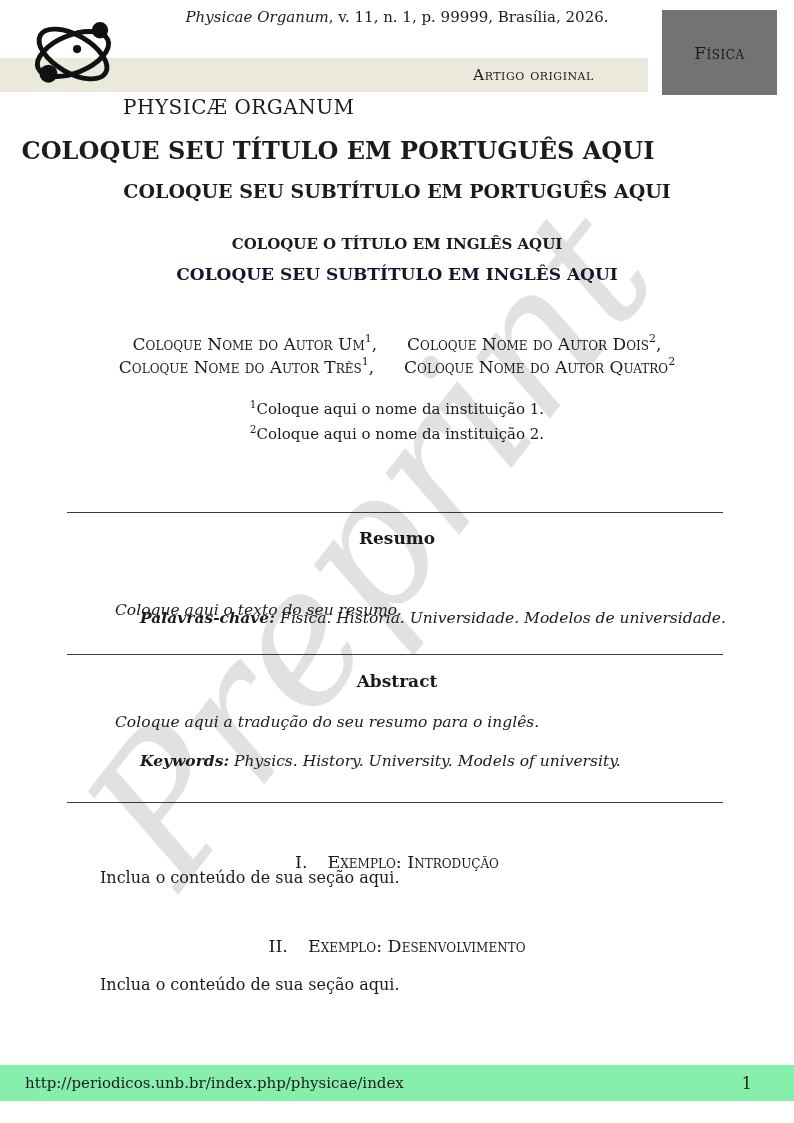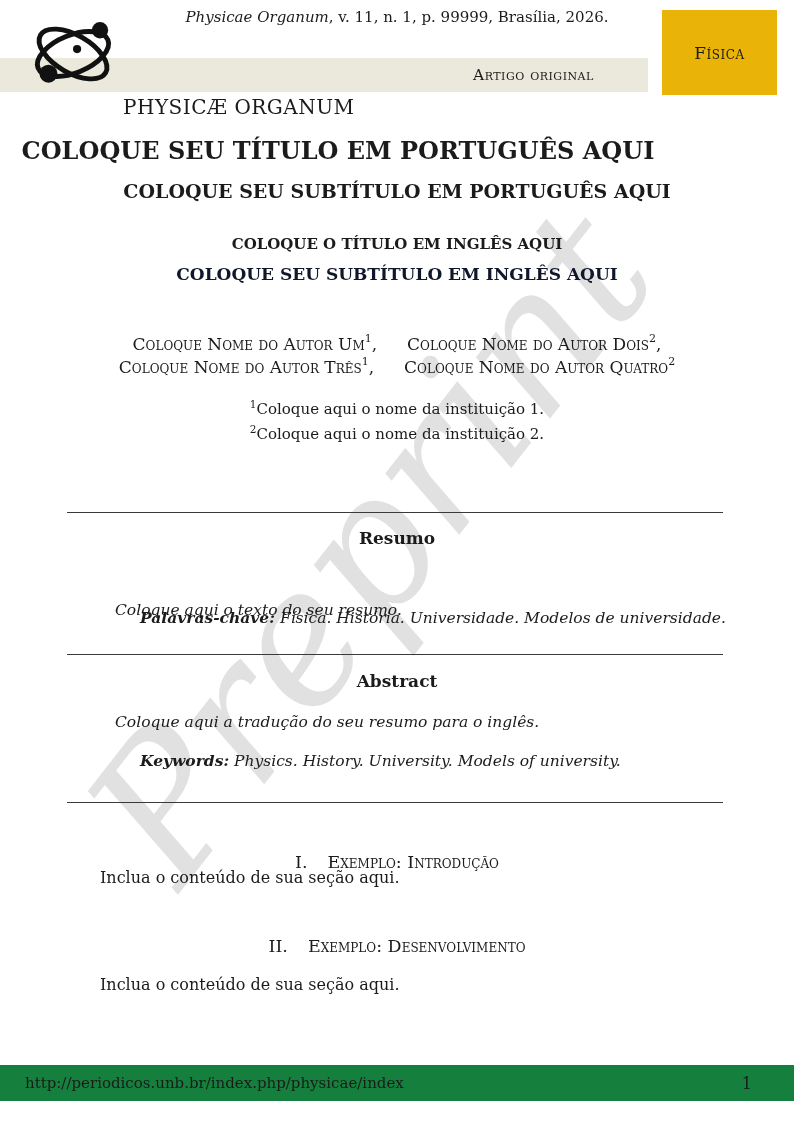--- a/index.html
+++ b/index.html
@@ -22,21 +22,21 @@
   
   .hdr-line1 { top:8px; left:0; width:794px; text-align:center; font-size:15px; }
   .hdr-line1 .jrnl { font-style:italic; }
   .hdr-line2 { top:27px; left:0; width:794px; text-align:center; font-size:15px; }
   .band {
     top:58px; left:0; width:648px; height:34px; background:#eae9dc;
   }
   .band-title { top:62px; left:123px; font-size:20px; letter-spacing:0.5px;margin-top:33px; }
   .band-type  { top:66px; left:473px; font-size:15.5px; font-variant:small-caps; letter-spacing:0.5px; }
   .field-box {
-    top:10px; left:662px; width:115px; height:85px; background:#eab308;
+    top:10px; left:662px; width:115px; height:85px; background:#737373;
     display:flex; align-items:center; justify-content:center;
     font-size:17px; font-variant:small-caps; letter-spacing:0.5px;
   }
   .logo { top:12px; left:28px; width:90px; height:84px; }
 
   
   .pt-title    { top:136px; left:0; width:676px; text-align:center; font-size:24px; font-weight:bold; }
   .pt-subtitle { top:180px; left:0; width:794px; text-align:center; font-size:19px; font-weight:bold; }
   .en-title    { top:235px; left:0; width:794px; text-align:center; font-size:15px; font-weight:bold; }
   .en-subtitle { top:264px; left:0; width:794px; text-align:center; font-size:17px; font-weight:bold; color:#0f172a; }
@@ -69,21 +69,21 @@
   
   .sec-head { left:0; width:794px; text-align:center; font-size:17.5px; font-variant:small-caps; }
   .sec1-head { top:830px;margin-top:22px; } .sec2-head { top:936px; }
   .sec-num { margin-right:20px; }
   .sec-body { font-size:16px; }
   .sec1-body { top:868px; left:100px; }
   .sec2-body { top:975px; left:100px; }
 
   
   .footer-band {
-    top:1065px; left:0; width:794px; height:36px; background:#15803d;
+    top:1065px; left:0; width:794px; height:36px; background:#86efac;
     display:flex; align-items:center;
   }
   .footer-url { position:absolute; left:25px; font-size:15px; }
   .footer-page { position:absolute; right:42px; font-size:16px; }
 </style>
 </head>
 <body>
 
 <div class="page">
 

